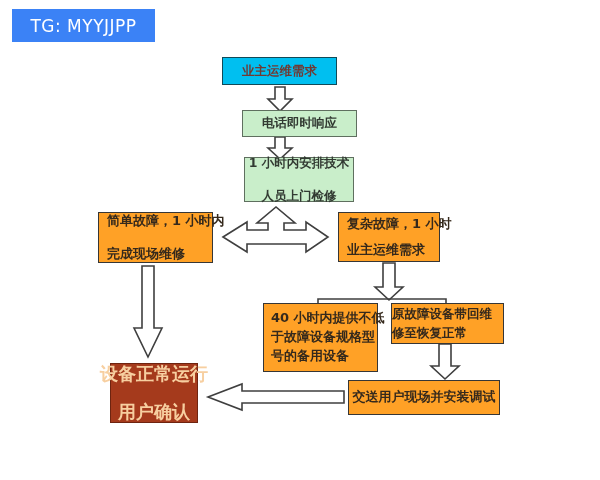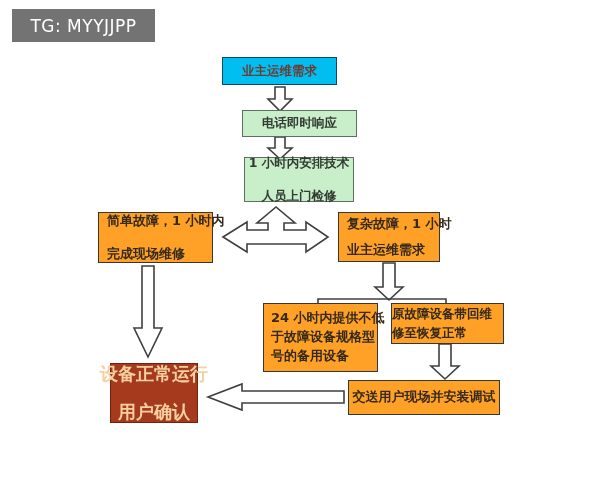--- a/index.html
+++ b/index.html
@@ -2,21 +2,21 @@
 <html><head>
 <meta charset="utf-8">
 <style>
   html,body{margin:0;padding:0;background:#e9e9e9;}
   .stage{
     position:relative;width:600px;height:480px;background:#ffffff;
     font-family:"DejaVu Sans","Liberation Sans",sans-serif;
     overflow:hidden;
   }
   .badge{
-    position:absolute;background:#737373;color:#ffffff;
+    position:absolute;background:#3b82f6;color:#ffffff;
     display:flex;align-items:center;justify-content:center;
     font-size:17px;letter-spacing:0.5px;
   }
   .badge.tg{left:12px;top:9px;width:143px;height:33px;}
   .badge.site{left:408px;top:442px;width:192px;height:36px;font-size:16px;}
   svg.arrows{position:absolute;left:0;top:0;}
   .node{
     position:absolute;box-sizing:border-box;border:1.5px solid #333;
     display:flex;flex-direction:column;align-items:center;justify-content:center;
     font-weight:bold;color:#333;line-height:1.45;
@@ -71,21 +71,21 @@
     <span>简单故障，1 小时内</span>
     <span>完成现场维修</span>
   </div>
 
   <div class="node orange align-left gap-md" style="left:338px;top:212px;width:102px;height:50px">
     <span>复杂故障，1 小时</span>
     <span>业主运维需求</span>
   </div>
 
   <div class="node orange align-left top-pad" style="left:263px;top:303px;width:115px;height:69px;padding-left:7px">
-    <span>24 小时内提供不低</span>
+    <span>40 小时内提供不低</span>
     <span>于故障设备规格型</span>
     <span>号的备用设备</span>
   </div>
 
   <div class="node orange align-left" style="left:391px;top:303px;width:113px;height:41px;padding-left:0;font-size:12.5px">
     <span>原故障设备带回维</span>
     <span>修至恢复正常</span>
   </div>
 
   <div class="node orange" style="left:348px;top:380px;width:152px;height:35px">

